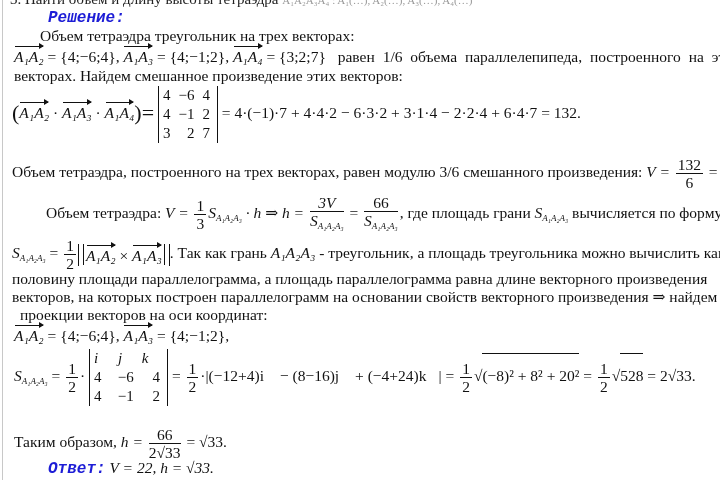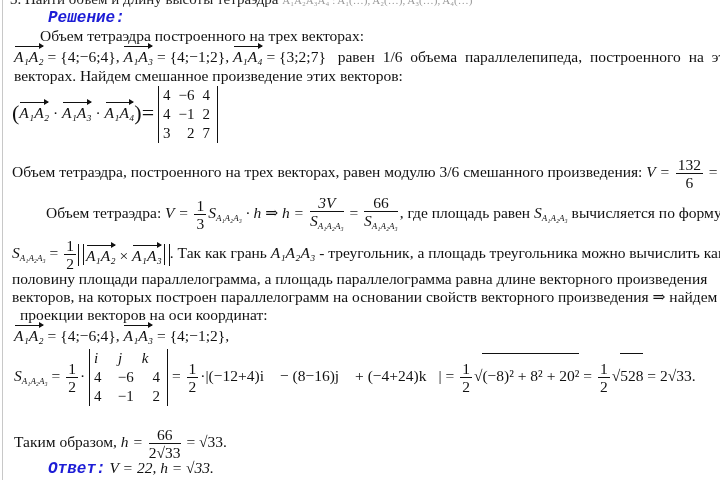--- a/index.html
+++ b/index.html
@@ -35,21 +35,21 @@
 
 <div class="page-border"></div>
 
 <div class="abs cut">
   <span>3. Найти объем и длину высоты тетраэдра</span>
   <span class="faint">A₁A₂A₃A₄ : A₁(…), A₂(…), A₃(…), A₄(…)</span>
 </div>
 
 <div class="abs heading" style="left:48px; top:9px;">Решение:</div>
 
-<div class="abs" style="left:40px; top:27px;">Объем тетраэдра построенного на трех векторах:</div>
+<div class="abs" style="left:40px; top:27px;">Объем тетраэдра треугольник на трех векторах:</div>
 
 <div class="abs" style="left:14px; top:45px; width:700px;">
   <span class="vec it">A₁A₂</span>
   <span>= {4;−6;4},</span>
   <span class="vec it">A₁A₃</span>
   <span>= {4;−1;2},</span>
   <span class="vec it">A₁A₄</span>
   <span>= {3;2;7}</span>
   <span style="margin-left:8px; word-spacing:4px;">равен   1/6   объема   параллелепипеда,   построенного   на   этих</span>
 </div>
@@ -76,37 +76,38 @@
             <td>2</td>
           </tr>
       <tr>
             <td>3</td>
             <td>2</td>
             <td>7</td>
           </tr>
     </tbody>
       </table>
   </span>
+  <span>= 4·(−1)·7 + 4·4·2 − 6·3·2 + 3·1·4 − 2·2·4 + 6·4·7 = 132.</span>
 </div>
 
 <div class="abs" style="left:12px; top:152px;">
   <span>Объем тетраэдра, построенного на трех векторах, равен модулю 3/6 смешанного произведения:</span>
   <span class="it">V =</span>
   <span class="frac"><span class="num">132</span><span>6</span></span>
   <span>= 22.</span>
 </div>
 
 <div class="abs" style="left:46px; top:190px;">
   <span>Объем тетраэдра:</span>
   <span class="it">V =</span>
   <span class="frac"><span class="num">1</span><span>3</span></span><span class="it">S</span><sub class="it">A₁A₂A₃</sub>
   <span class="it">· h ⇒ h =</span>
   <span class="frac"><span class="num it">3V</span><span class="it"><span>S</span><sub>A₁A₂A₃</sub></span></span>
   <span>=</span>
-  <span class="frac"><span class="num">66</span><span class="it"><span>S</span><sub>A₁A₂A₃</sub></span></span><span>, где площадь равен</span>
+  <span class="frac"><span class="num">66</span><span class="it"><span>S</span><sub>A₁A₂A₃</sub></span></span><span>, где площадь грани</span>
   <span class="it">S</span><sub class="it">A₁A₂A₃</sub>
   <span>вычисляется по формуле:</span>
 </div>
 
 <div class="abs" style="left:12px; top:233px;">
   <span class="it">S</span><sub class="it">A₁A₂A₃</sub>
   <span>=</span>
   <span class="frac"><span class="num">1</span><span>2</span></span><span class="bracket"><span class="bar2" style="border:none; border-left:1px solid #111; border-right:1px solid #111;"><span class="vec it">A₁A₂</span> <span>×</span> <span class="vec it">A₁A₃</span></span></span><span>. Так как грань</span>
   <span class="it">A₁A₂A₃</span>
   <span>- треугольник, а площадь треугольника можно вычислить как</span>

